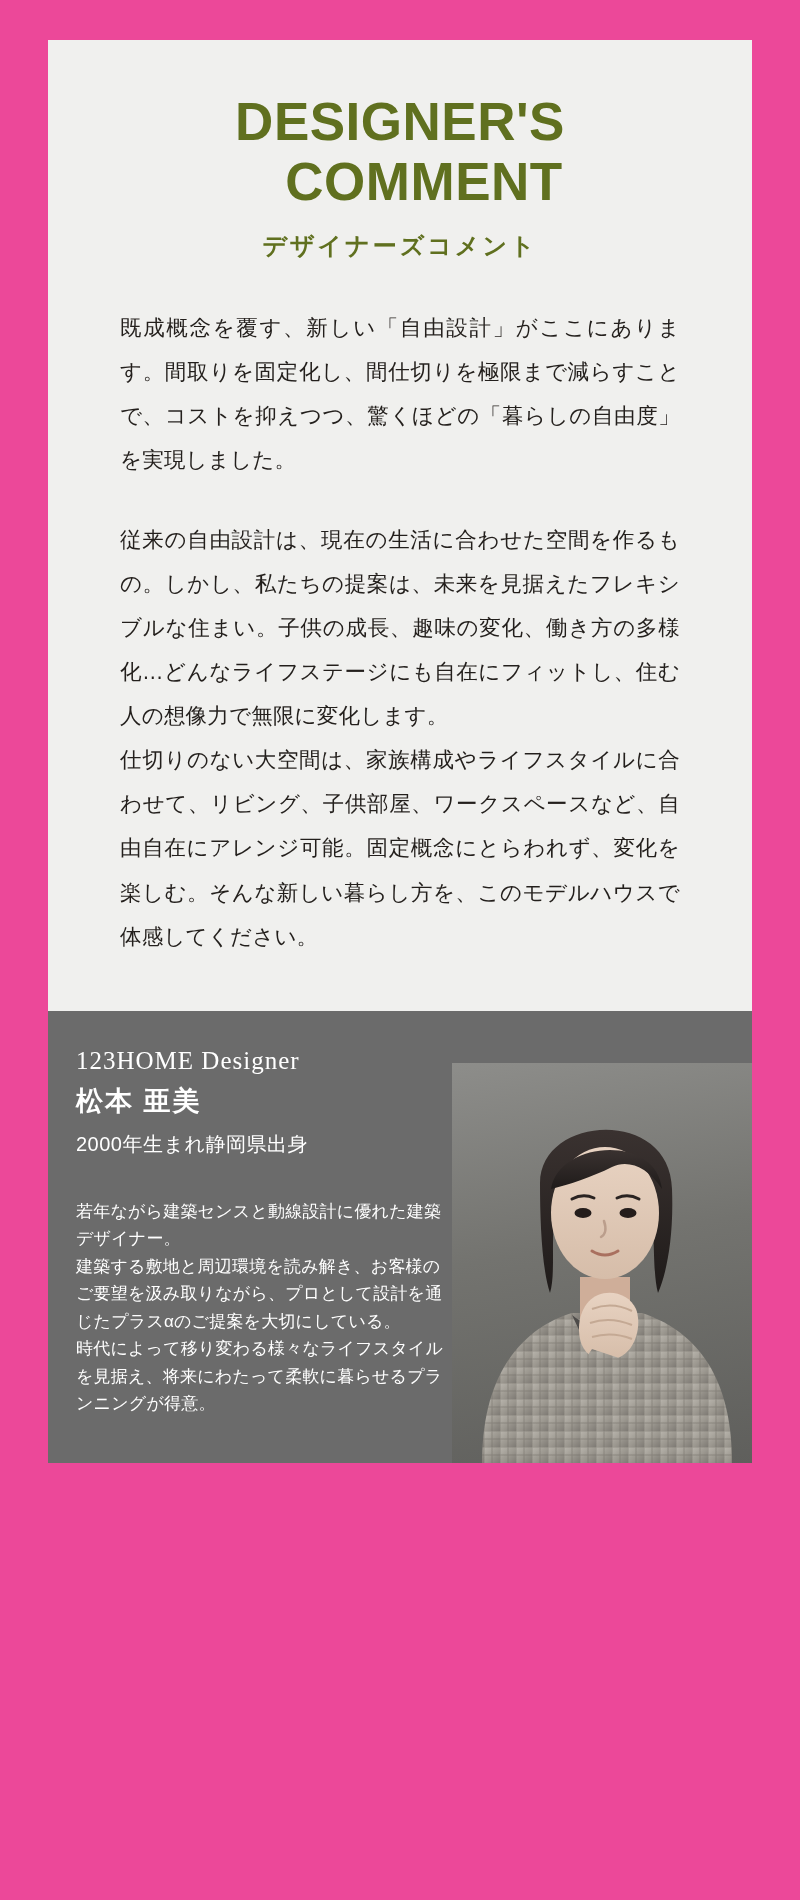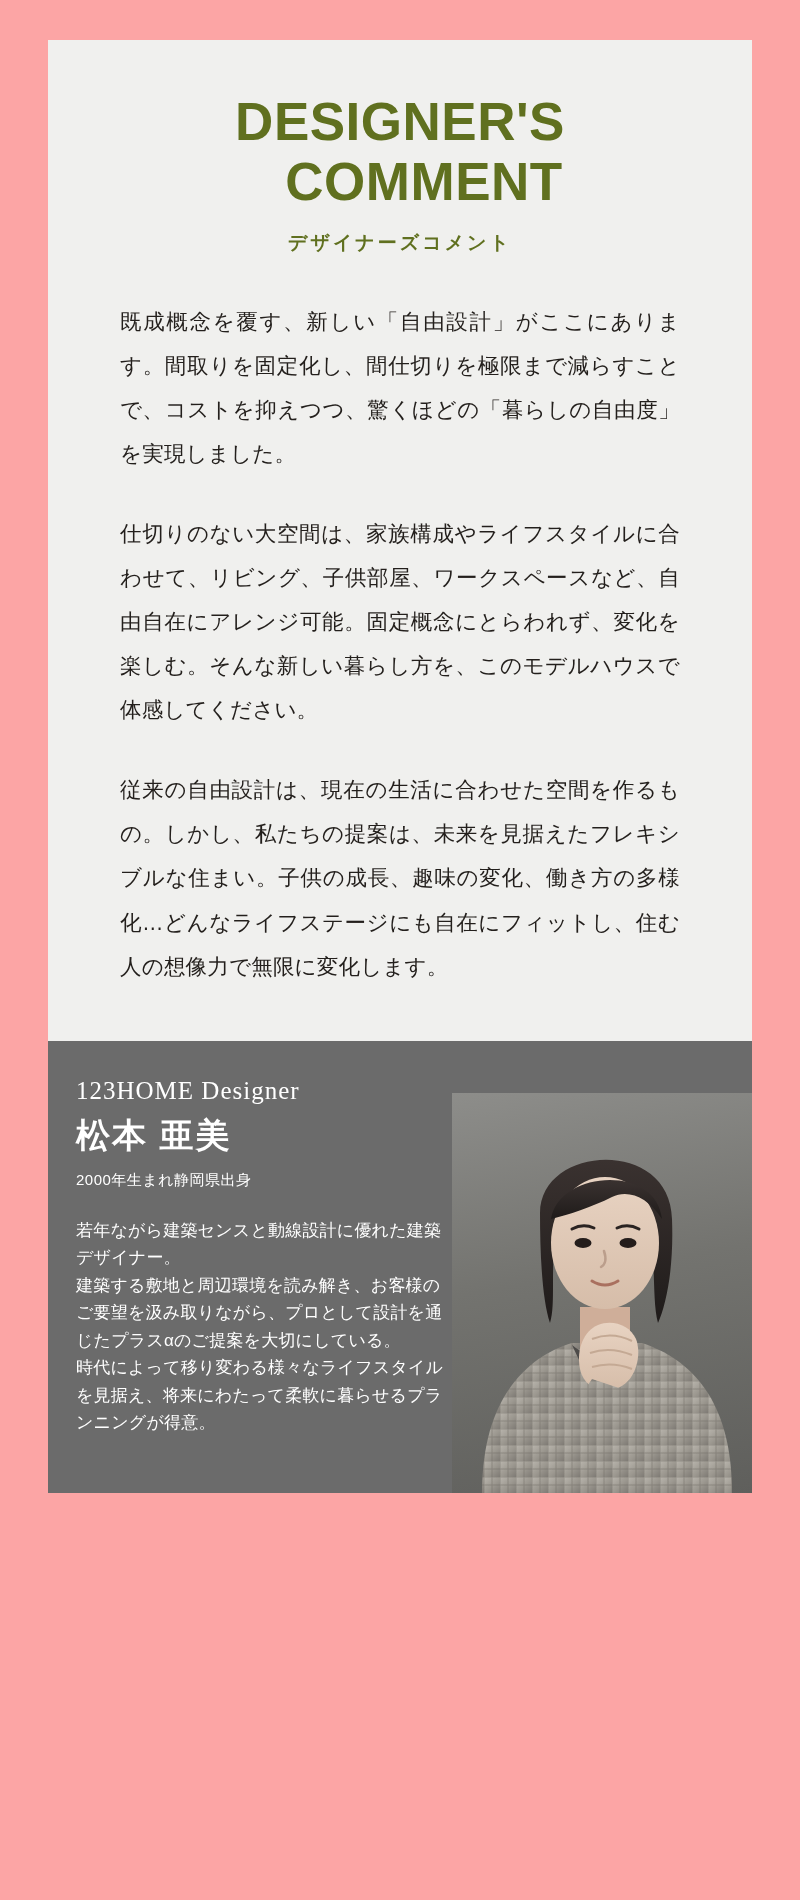--- a/index.html
+++ b/index.html
@@ -10,21 +10,21 @@
     width: 800px;
     height: 1900px;
     background: #ffffff;
     font-family: "Liberation Sans", sans-serif;
     overflow: hidden;
   }
   .page {
     position: relative;
     width: 800px;
     height: 1900px;
-    background: #fca5a5;
+    background: #ec4899;
     box-sizing: border-box;
   }
   .content-area {
     position: absolute;
     left: 48px;
     top: 40px;
     width: 704px;
     background: #f0f0ee;
     padding: 0;
     box-sizing: border-box;
@@ -43,21 +43,21 @@
     margin: 0;
     font-family: "Liberation Sans", sans-serif;
   }
   .heading-en .line2 {
     display: block;
     padding-left: 48px;
   }
   .heading-ja {
     color: #60701f;
     font-weight: bold;
-    font-size: 19px;
+    font-size: 24px;
     letter-spacing: 3px;
     margin-top: 18px;
     font-family: Liberation Mono, monospace;
   }
   
   .body-copy {
     padding: 44px 72px 0 72px;
     color: #231f1c;
     font-size: 21.5px;
     line-height: 2.05;
@@ -91,29 +91,29 @@
     color: #ffffff;
   }
   .designer-role {
     font-family: "Liberation Serif", serif;
     font-size: 25px;
     letter-spacing: 1px;
     margin: 0 0 8px 0;
     font-weight: normal;
   }
   .designer-name {
-    font-size: 34px;
+    font-size: 27px;
     font-weight: bold;
     letter-spacing: 2px;
     margin: 0 0 12px 0;
   }
   .designer-birth {
-    font-size: 15px;
+    font-size: 20px;
     letter-spacing: 0.5px;
-    margin: 0 0 27px 0;
+    margin: 0 0 40px 0;
   }
   .designer-bio {
     font-size: 17px;
     line-height: 1.62;
     letter-spacing: 0.2px;
     margin: 0;
     width: 372px;
   }
   
   .designer-photo {
@@ -145,22 +145,22 @@
     <div class="heading-block">
       <div class="heading-en">
         <span>DESIGNER'S</span>
         <span class="line2">COMMENT</span>
       </div>
       <div class="heading-ja">デザイナーズコメント</div>
     </div>
 
     <div class="body-copy">
       <p>既成概念を覆す、新しい「自由設計」がここにあります。間取りを固定化し、間仕切りを極限まで減らすことで、コストを抑えつつ、驚くほどの「暮らしの自由度」を実現しました。</p>
+      <p style="margin-bottom:0;">従来の自由設計は、現在の生活に合わせた空間を作るもの。しかし、私たちの提案は、未来を見据えたフレキシブルな住まい。子供の成長、趣味の変化、働き方の多様化…どんなライフステージにも自在にフィットし、住む人の想像力で無限に変化します。</p>
       <p>仕切りのない大空間は、家族構成やライフスタイルに合わせて、リビング、子供部屋、ワークスペースなど、自由自在にアレンジ可能。固定概念にとらわれず、変化を楽しむ。そんな新しい暮らし方を、このモデルハウスで体感してください。</p>
-      <p style="margin-bottom:0;">従来の自由設計は、現在の生活に合わせた空間を作るもの。しかし、私たちの提案は、未来を見据えたフレキシブルな住まい。子供の成長、趣味の変化、働き方の多様化…どんなライフステージにも自在にフィットし、住む人の想像力で無限に変化します。</p>
     </div>
     <div class="copy-bottom-pad"></div>
 
     <div class="designer-block">
 
       <div class="designer-photo">
         <div class="photo-bg"></div>
         <svg class="photo-svg" viewBox="0 0 300 400" preserveAspectRatio="xMidYMax meet">
           <defs>
             <linearGradient id="jacket" x1="0" y1="0" x2="1" y2="1">

